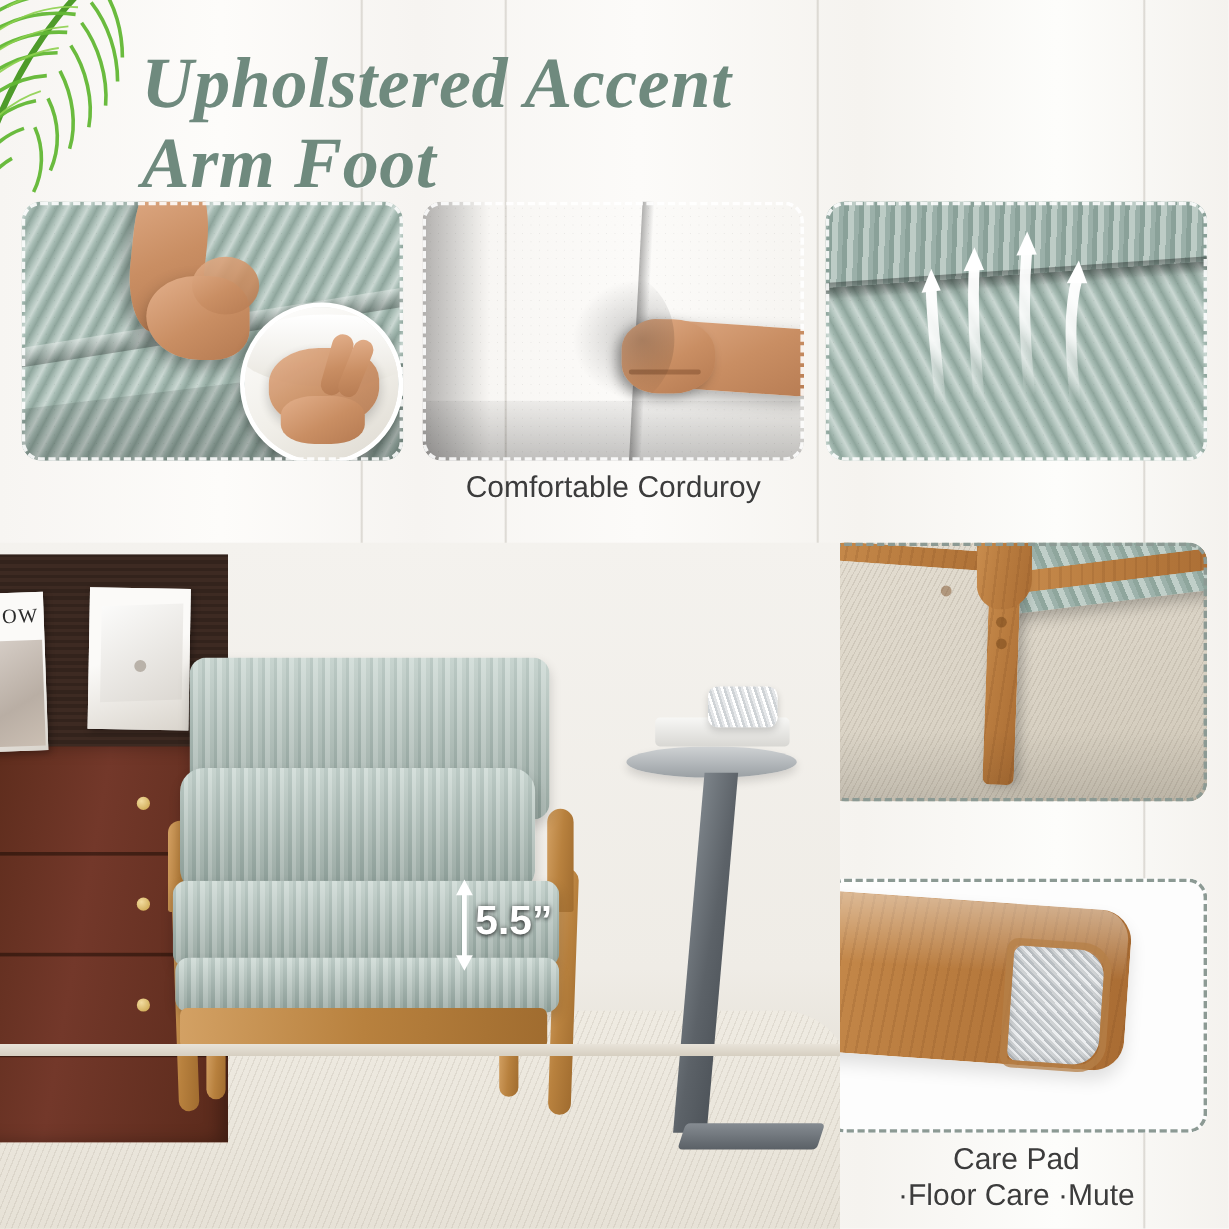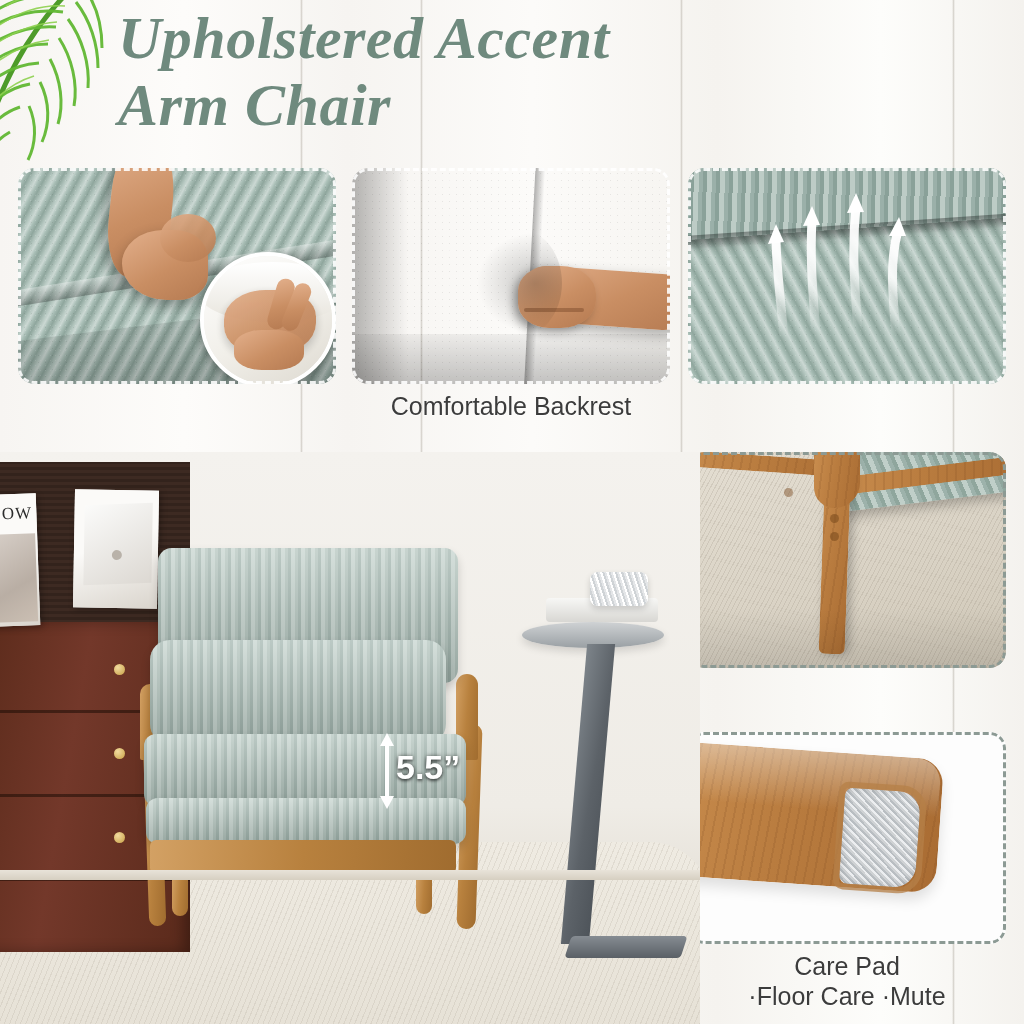--- a/index.html
+++ b/index.html
@@ -12,21 +12,21 @@
 
   
   .bg-wall{position:absolute;inset:0;
     background:
       linear-gradient(90deg,#f7f5f2 0%,#fdfcfa 18%,#f6f4f1 34%,#fcfbf9 52%,#f5f3ef 70%,#fdfdfb 86%,#f4f2ee 100%);
   }
   .curtain{position:absolute;top:0;bottom:0;width:3px;background:linear-gradient(90deg,rgba(205,200,192,.0),rgba(190,185,176,.55),rgba(205,200,192,.0));}
 
   
   .title{
-    position:absolute;left:118px;top:5px;width:700px;
+    position:absolute;left:118px;top:36px;width:700px;
     font-family:"Liberation Serif","DejaVu Serif",serif;
     font-style:italic;font-weight:700;
     font-size:60px;line-height:1.12;
     color:#6f8a7e;letter-spacing:.5px;
     text-shadow:0 1px 0 rgba(255,255,255,.65);
     white-space:pre-line;
   }
 
   
   .palm{position:absolute;left:-36px;top:-28px;width:190px;height:215px;pointer-events:none;}
@@ -161,21 +161,21 @@
           <path d="M109 18 C86 16 62 22 42 34"></path>
             <path d="M101 34 C74 32 50 42 28 58"></path>
           <path d="M93 50 C64 52 40 64 18 82"></path>
             <path d="M85 68 C56 72 32 88 12 108"></path>
           <path d="M70 104 C44 112 24 132 10 156"></path>
         </g>
       </g>
     </svg>
   </div>
 
-  <div class="title"><span>Upholstered Accent</span><br><span>Arm Chair</span></div>
+  <div class="title"><span>Upholstered Accent</span><br><span>Arm Foot</span></div>
 
   <div class="panel" style="left:18px;top:168px;width:318px;height:216px;">
     <div class="clip">
       <div class="cord-diag"></div>
       <div class="grain"></div>
 
       <div style="position:absolute;left:-10px;top:92px;width:400px;height:16px;transform:rotate(-9deg);background:linear-gradient(180deg,rgba(255,255,255,.34),rgba(0,0,0,.26));"></div>
       <div style="position:absolute;left:-20px;top:150px;width:420px;height:90px;transform:rotate(-7deg);background:linear-gradient(180deg,rgba(0,0,0,.10),rgba(0,0,0,.26));"></div>
 
       <div class="skin" style="position:absolute;left:92px;top:-30px;width:62px;height:140px;border-radius:40% 45% 35% 40%;transform:rotate(6deg);box-shadow:-6px 4px 12px rgba(0,0,0,.25);"></div>
@@ -202,21 +202,21 @@
       <div style="position:absolute;left:178px;top:-10px;width:10px;height:230px;background:linear-gradient(90deg,rgba(0,0,0,.30),rgba(255,255,255,.14));transform:rotate(3deg);"></div>
       <div style="position:absolute;left:-20px;bottom:-20px;width:380px;height:70px;background:linear-gradient(180deg,rgba(0,0,0,.05),rgba(0,0,0,.30));"></div>
 
       <div class="skin" style="position:absolute;left:168px;top:102px;width:170px;height:56px;border-radius:26px;transform:rotate(4deg);box-shadow:0 6px 14px rgba(0,0,0,.3);"></div>
       <div class="skin" style="position:absolute;left:166px;top:98px;width:78px;height:62px;border-radius:40% 45% 45% 40%;box-shadow:-4px 4px 10px rgba(0,0,0,.28);"></div>
       <div style="position:absolute;left:172px;top:140px;width:60px;height:4px;border-radius:3px;background:rgba(120,70,40,.45);"></div>
       <div style="position:absolute;left:120px;top:60px;width:90px;height:110px;border-radius:50%;background:radial-gradient(ellipse at 70% 50%,rgba(0,0,0,.22),rgba(0,0,0,0) 65%);"></div>
     </div>
     <div class="dash"></div>
   </div>
-  <div class="caption" style="left:352px;top:392px;width:318px;">Comfortable Backrest</div>
+  <div class="caption" style="left:352px;top:392px;width:318px;">Comfortable Corduroy</div>
 
   <div class="panel" style="left:688px;top:168px;width:318px;height:216px;">
     <div class="clip">
       <div class="cord-diag2"></div>
       <div class="grain"></div>
 
       <div style="position:absolute;left:-20px;top:-36px;width:380px;height:96px;transform:rotate(-4deg);
                   background:repeating-linear-gradient(96deg,#8aa199 0 4px,#bdccc6 4px 9px,#9bb0a9 9px 13px);
                   box-shadow:0 6px 12px rgba(0,0,0,.28);"></div>
       <div style="position:absolute;left:-20px;top:56px;width:380px;height:14px;transform:rotate(-4deg);background:linear-gradient(180deg,rgba(0,0,0,.34),rgba(0,0,0,0));"></div>

